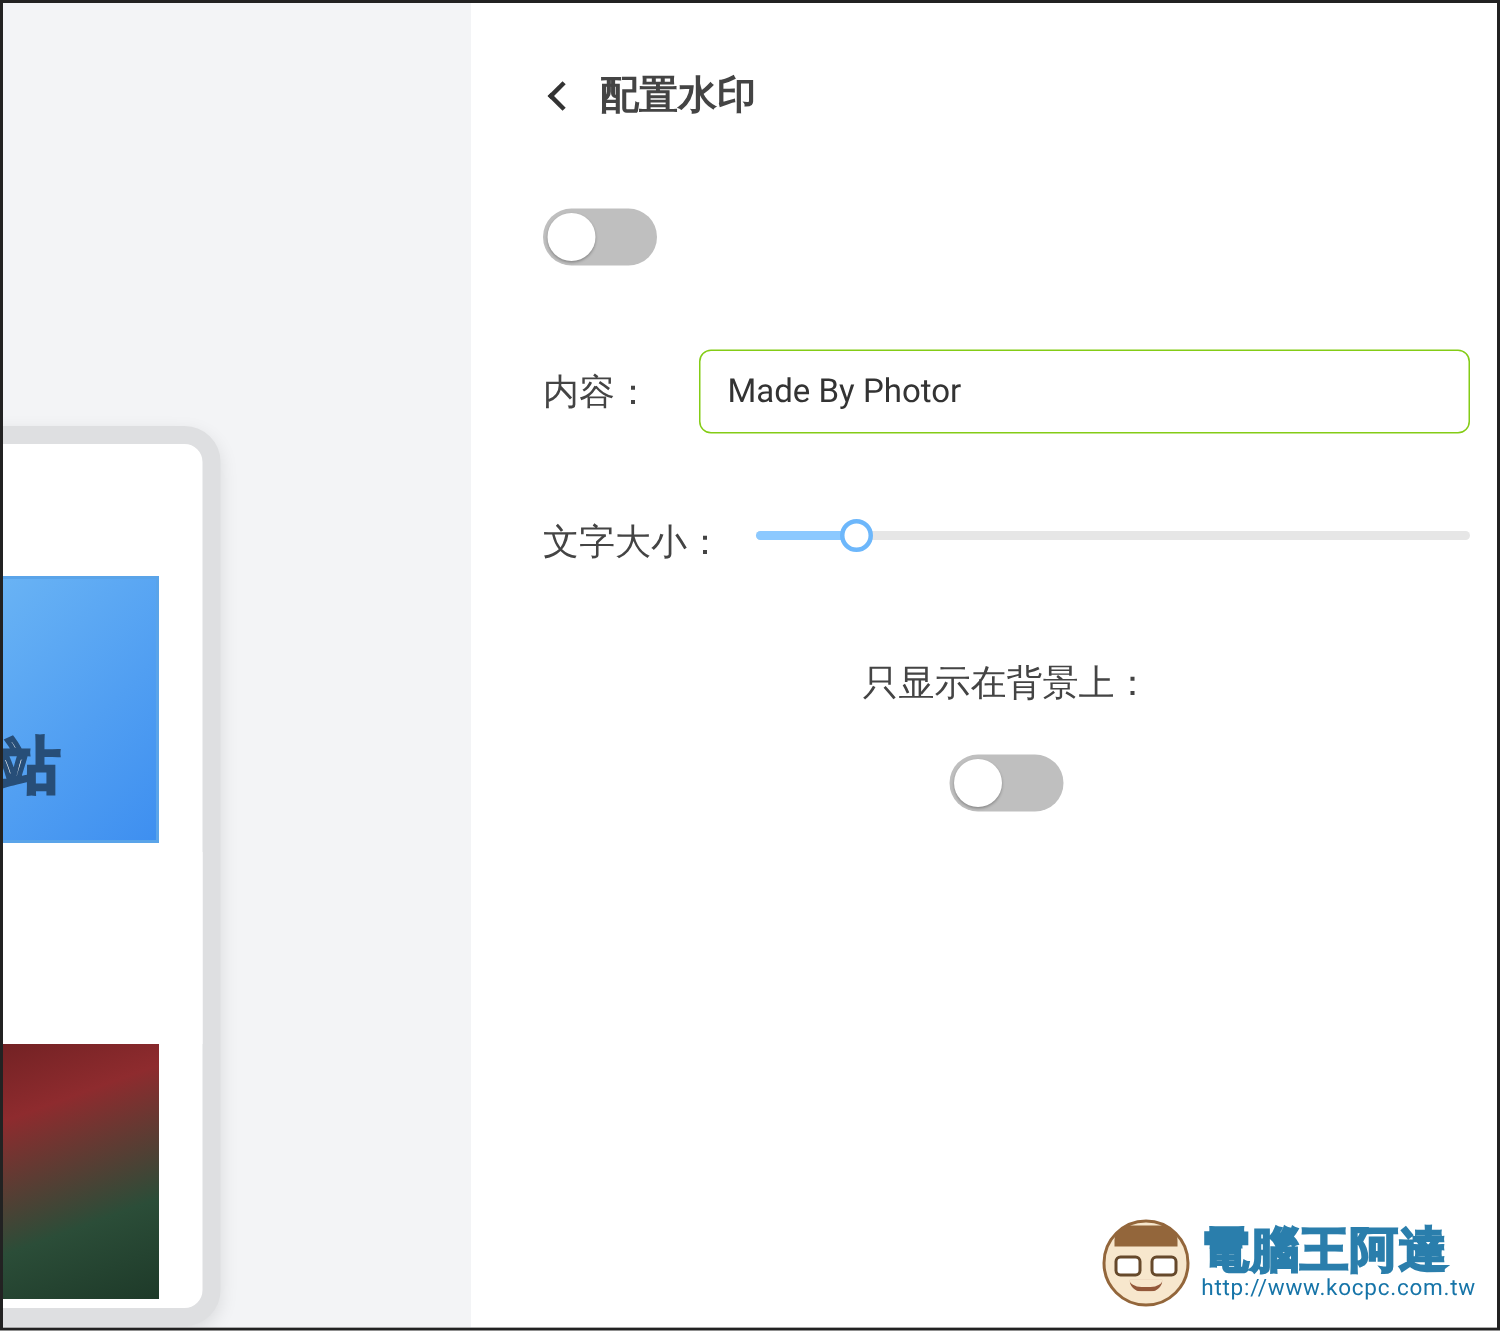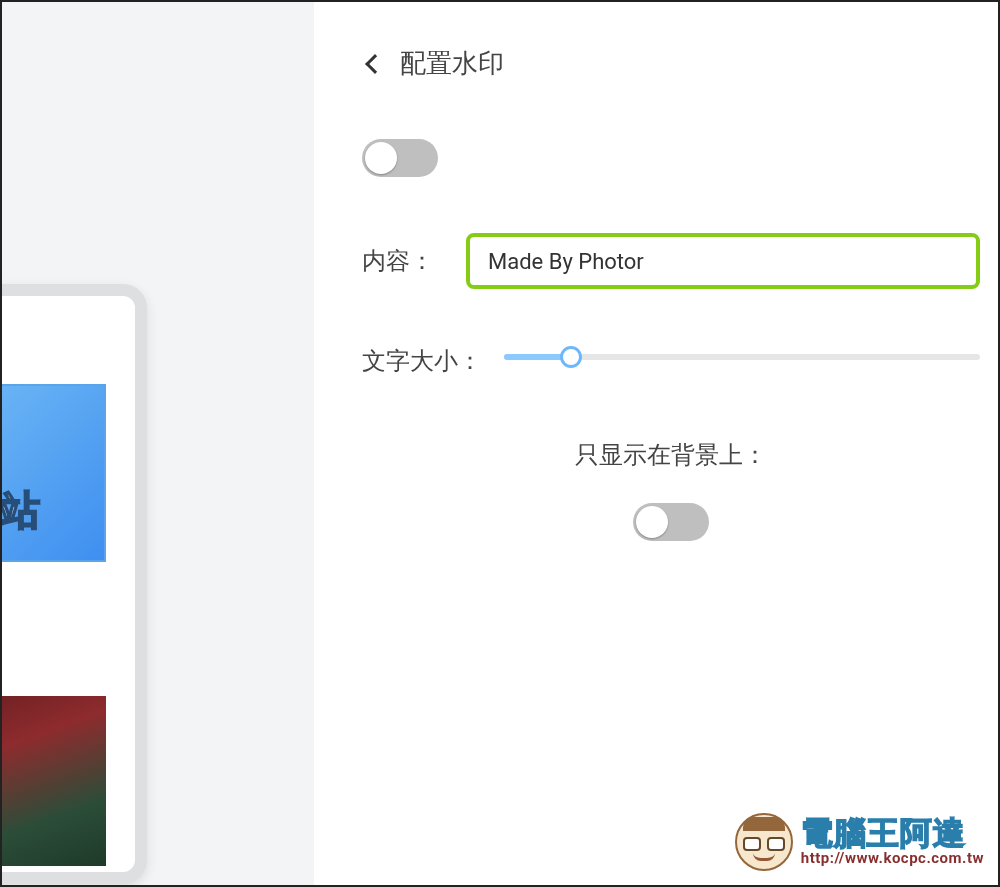--- a/index.html
+++ b/index.html
@@ -76,20 +76,21 @@
     position: relative;
   }
 
   .header{
     display:flex;
     align-items:center;
     gap:18px;
     font-size:26px;
     color:#444;
     margin-bottom: 58px;
+    font-weight: bold;
   }
   .chevron-left{
     display:inline-block; width:14px; height:14px;
     border-left:3px solid #333; border-bottom:3px solid #333;
     transform: rotate(45deg);
     cursor:pointer;
     margin-left:6px;
   }
 
   .row{
@@ -108,21 +109,21 @@
     position:absolute; top:3px; left:3px;
     width:32px; height:32px; border-radius:16px; background:#fff;
     box-shadow: 0 1px 2px rgba(0,0,0,0.3);
   }
 
   label.field-label{ min-width:auto; white-space:nowrap; }
 
   .text-input{
     flex:1;
     height:56px;
-    border:4px solid #84cc16;
+    border:1px solid #84cc16;
     border-radius:8px;
     padding: 0 18px;
     font-size:22px;
     color:#333;
     font-family: inherit;
   }
 
   
   .color-swatch{
     width:40px; height:40px; border-radius:6px;
@@ -175,22 +176,22 @@
      width:22px; height:8px; border-bottom:3px solid #8a4a2a; border-radius:0 0 12px 12px;
   }
   .brand-text{ display:flex; flex-direction:column; line-height:1.05;}
   .brand-cn{
     font-size:32px; font-weight:800;
     color:#48b7ef;
     -webkit-text-stroke:1.5px #1874a5;
     letter-spacing:1px;
   }
   .brand-url{
-    font-size:15px; color:#7f1d1d; letter-spacing:0.5px;
-    font-weight:700;
+    font-size:15px; color:#0369a1; letter-spacing:0.5px;
+    font-weight:400;
   }
 </style>
 </head>
 <body>
 
 <div class="left-pane">
   <div class="device-frame">
     <div class="tile-blue">
       <span>周站</span>
     </div>

